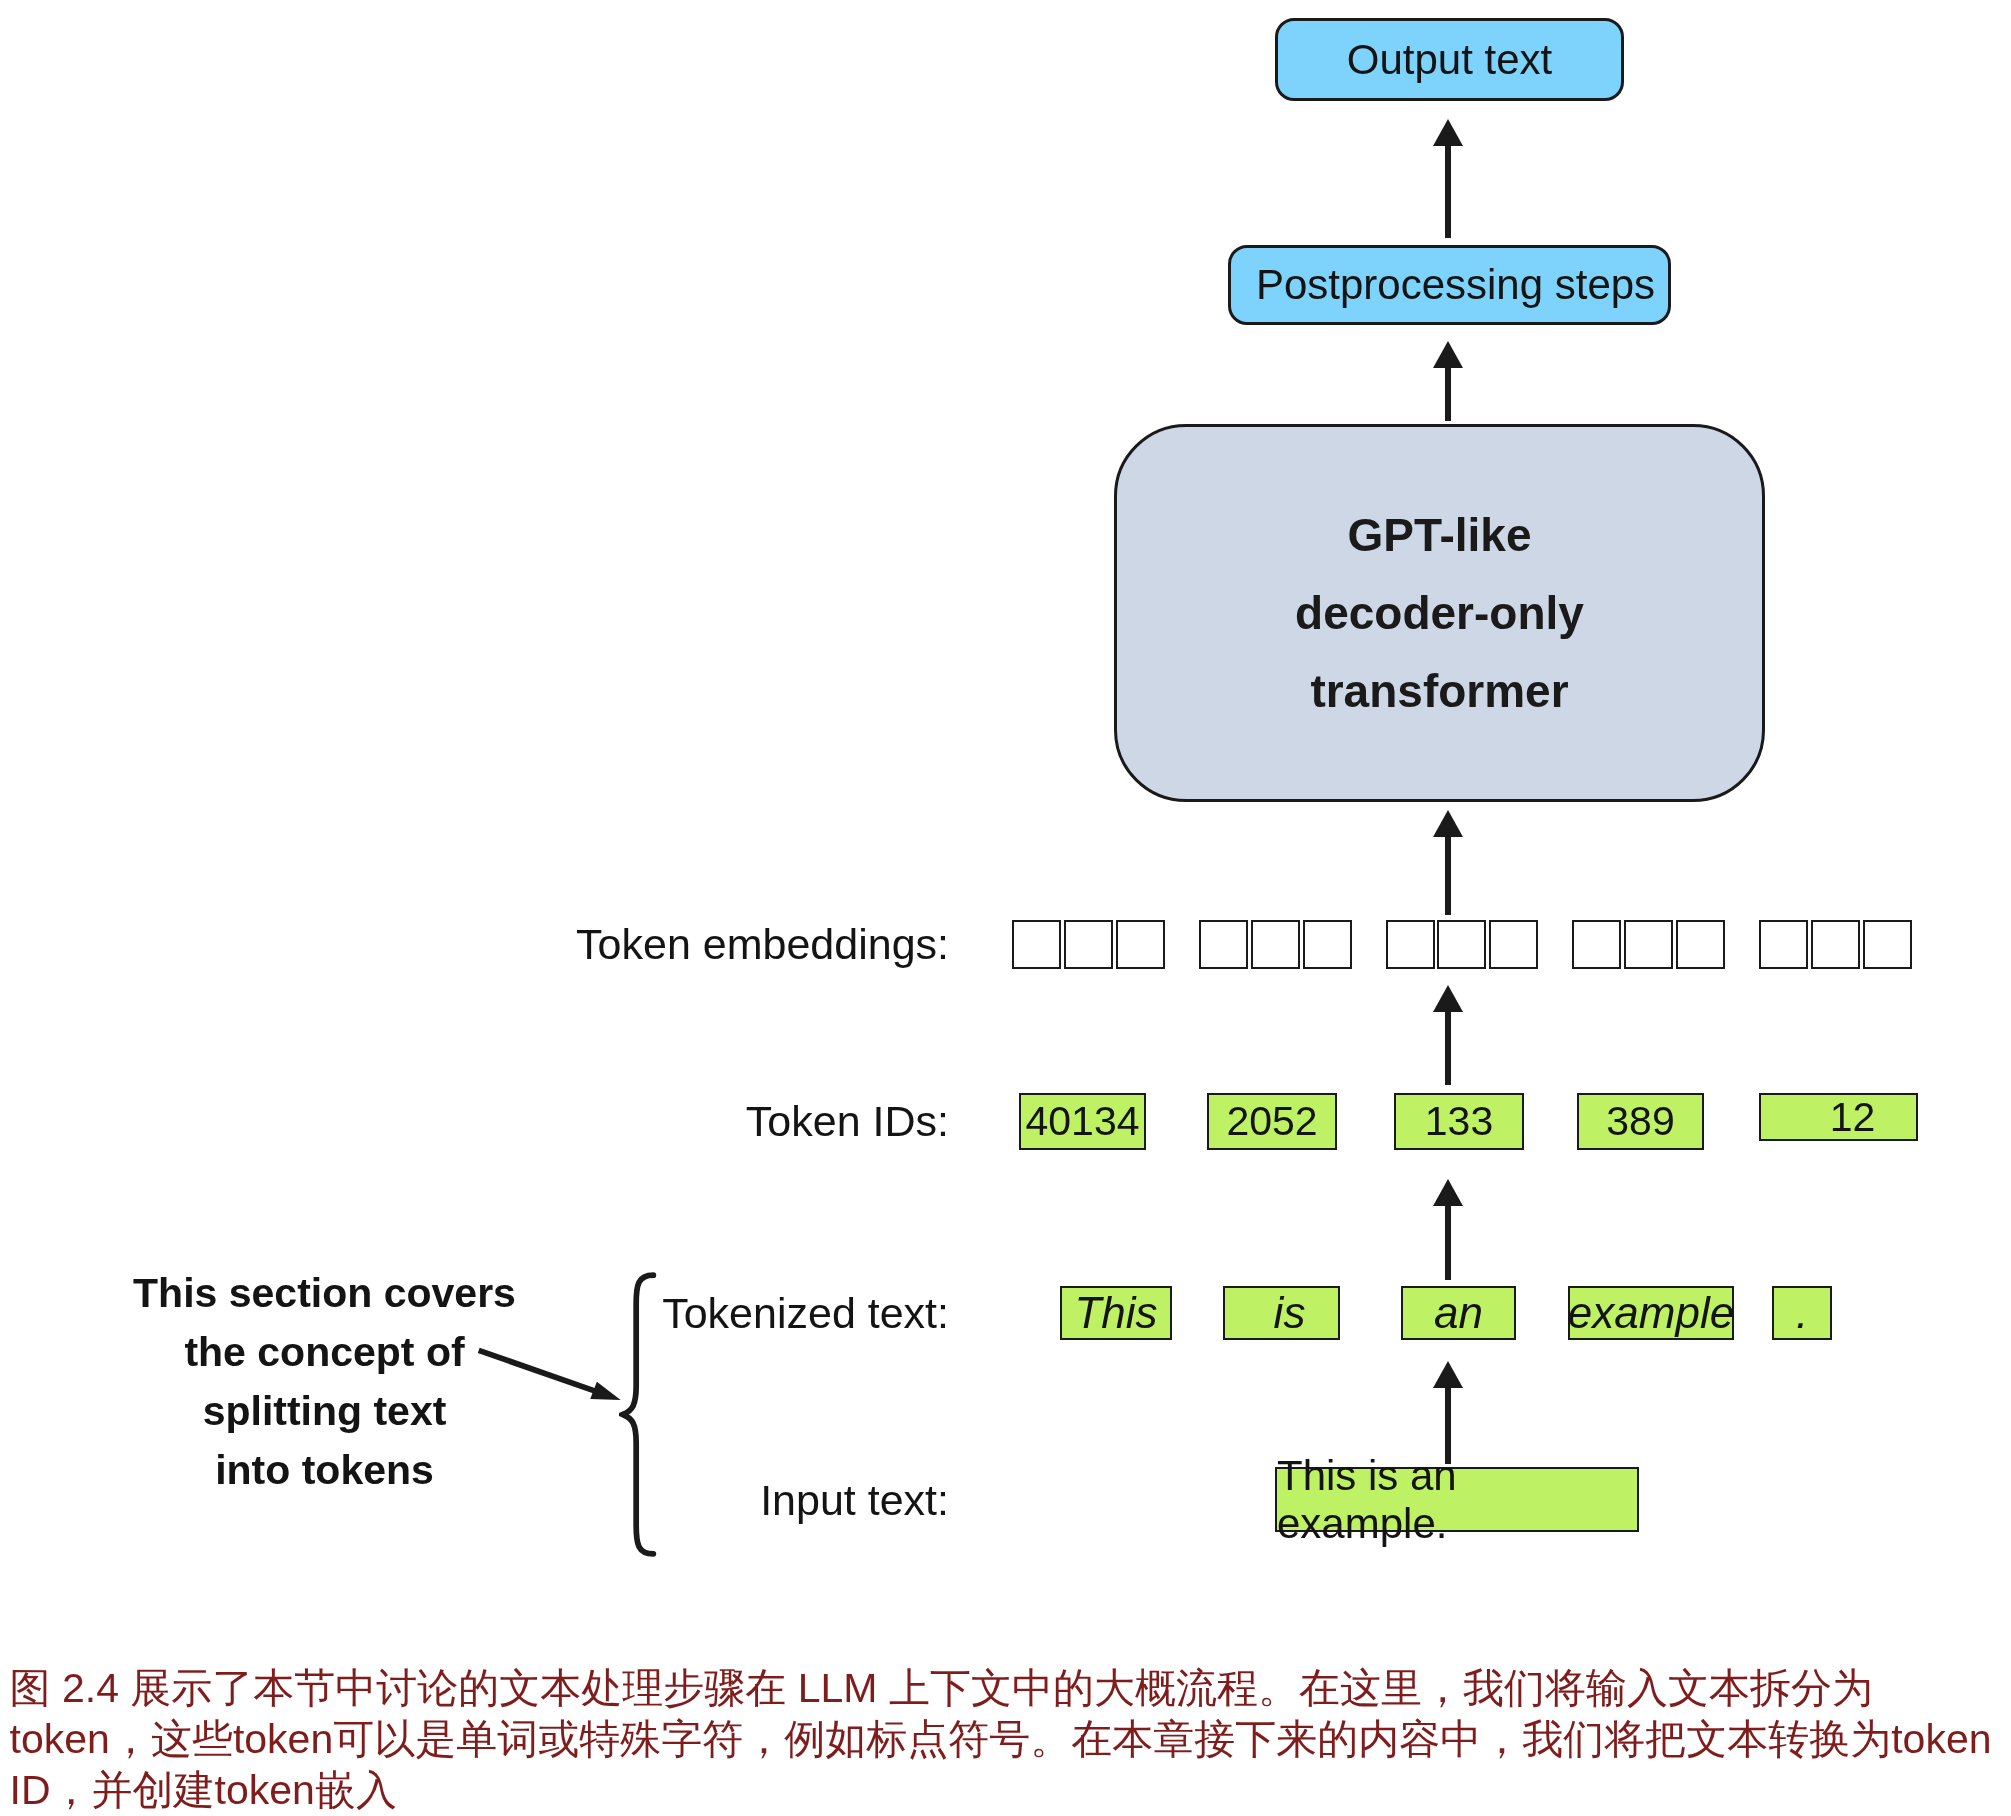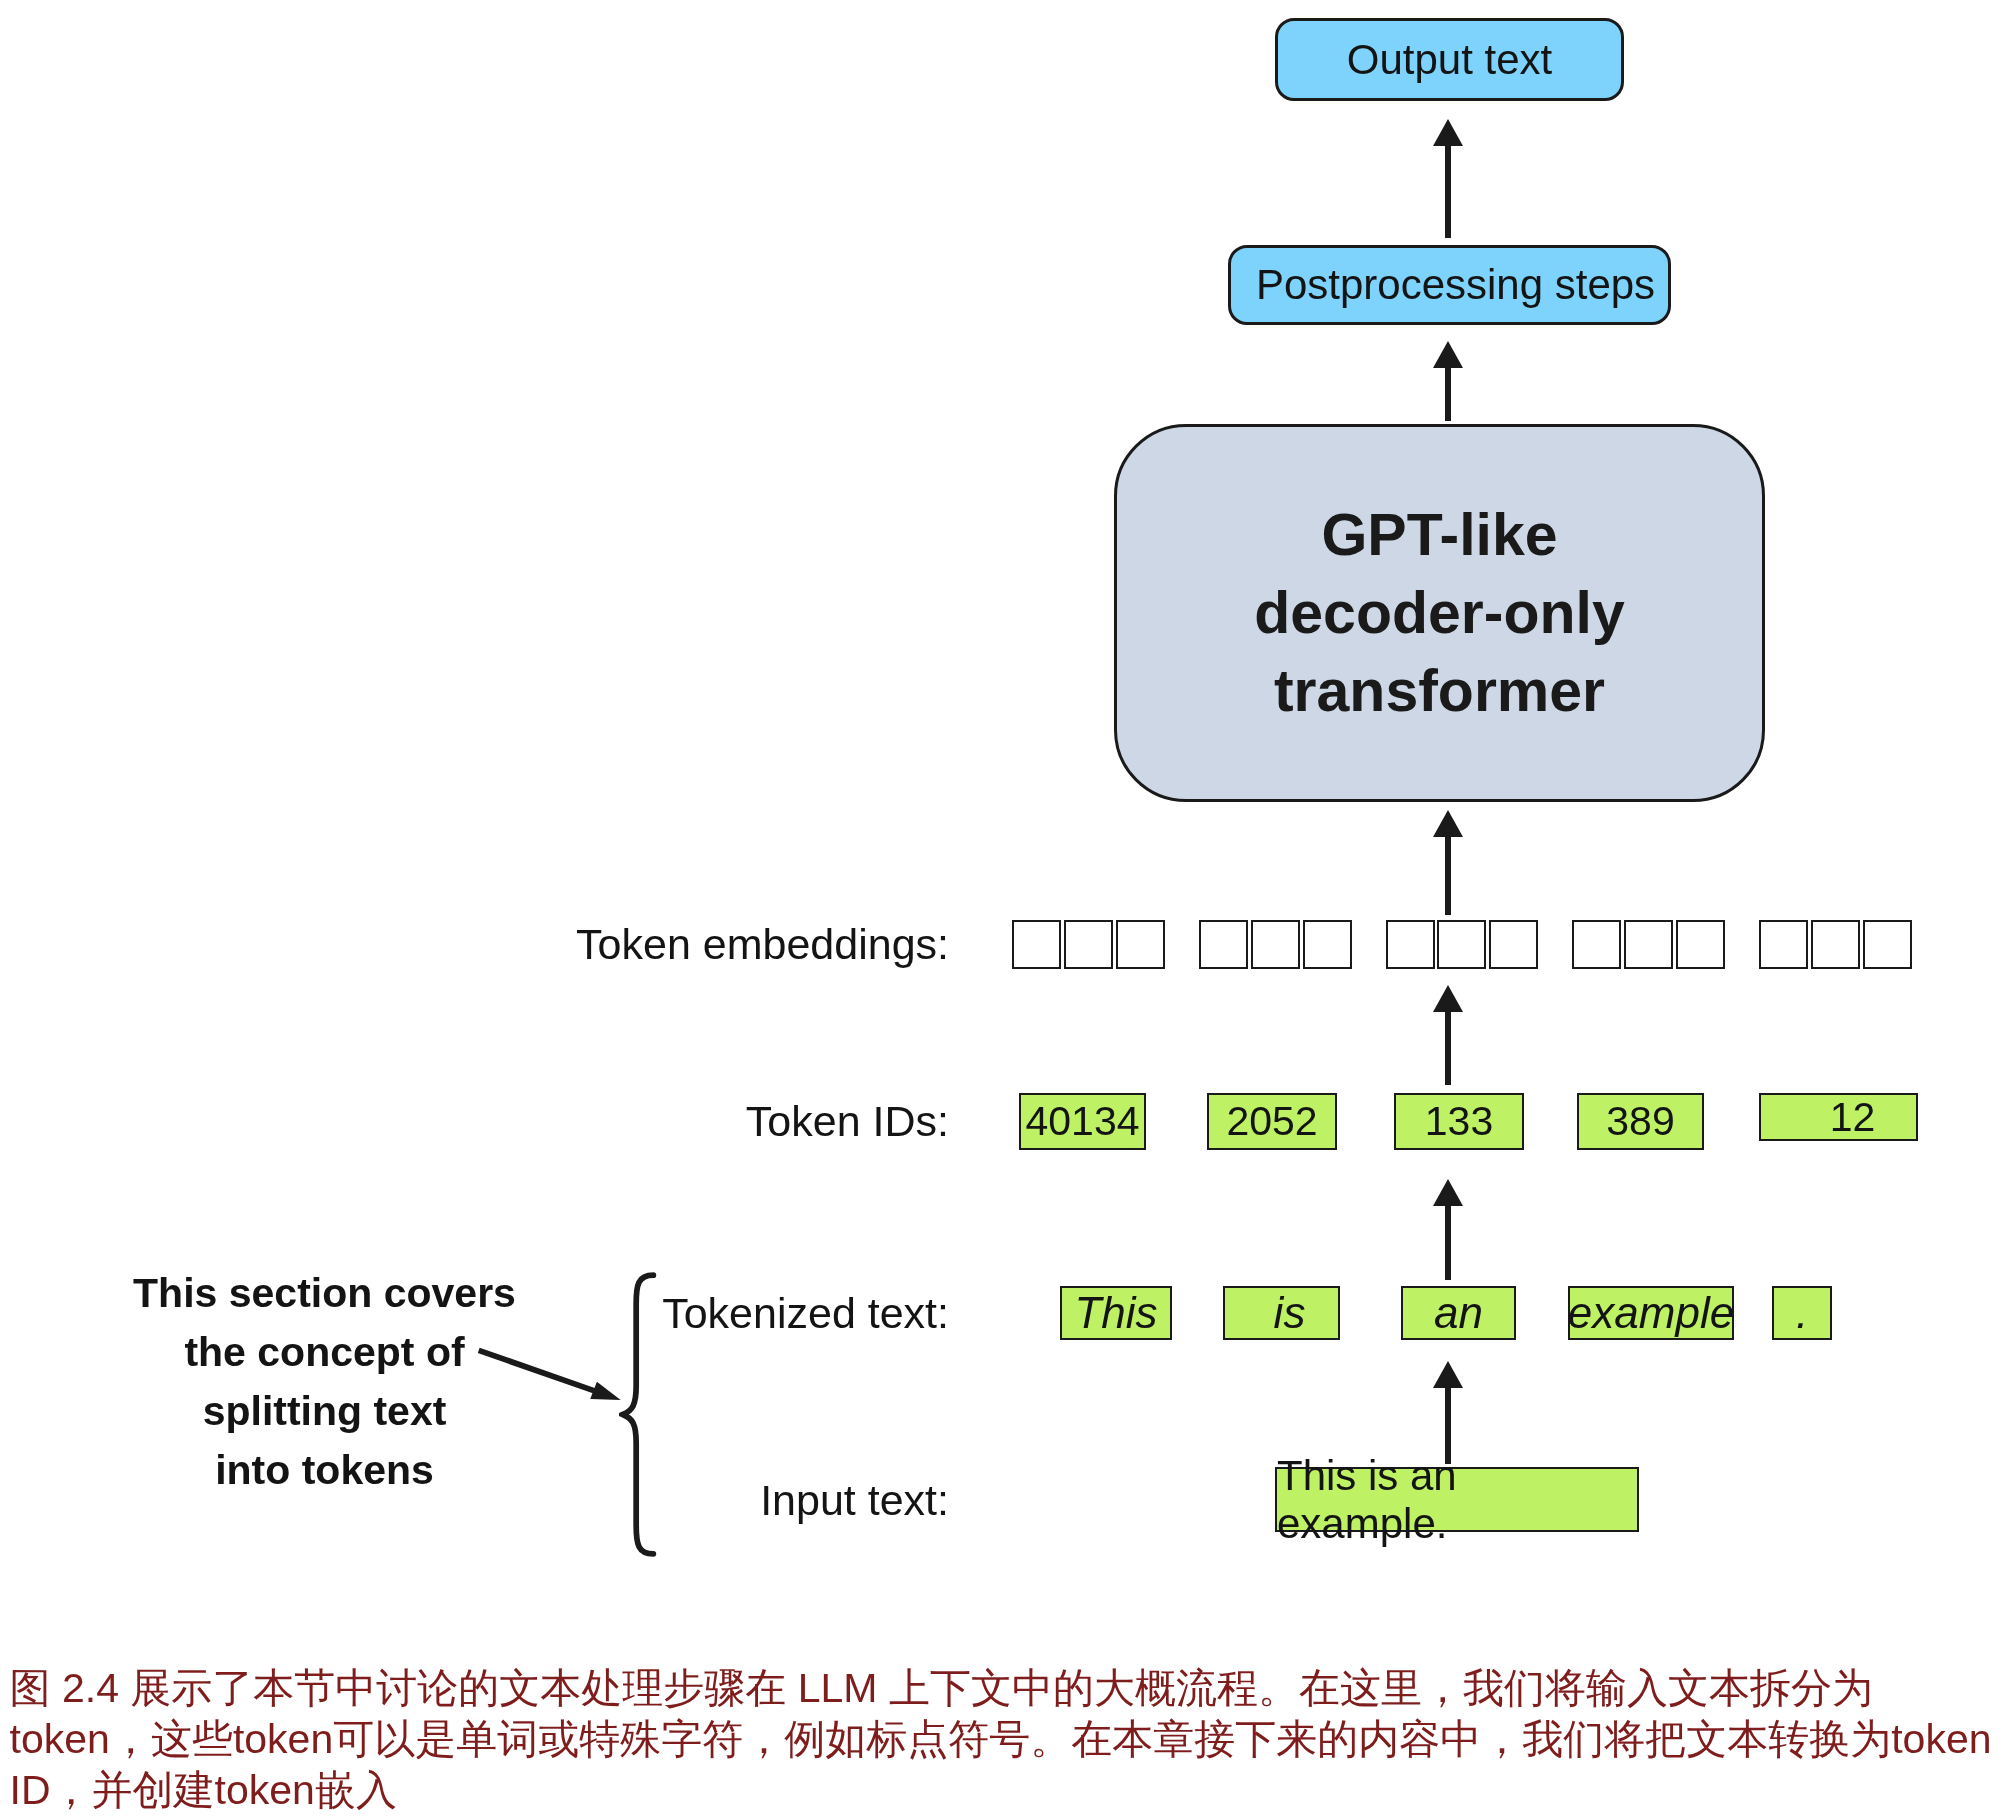--- a/index.html
+++ b/index.html
@@ -22,21 +22,21 @@
     display:flex; align-items:center; justify-content:center;
     font-size:42px;
   }
 
   .transformer {
     position:absolute;
     border:3.8px solid #1a1a1a;
     border-radius:72px;
     background:#cdd7e5;
     display:flex; flex-direction:column; align-items:center; justify-content:center;
-    font-weight:bold; font-size:59px; line-height:78px;
+    font-weight:bold; font-size:46px; line-height:78px;
     color:#1a1a1a;
   }
 
   
   .arrow-up { position:absolute; width:34px; }
   .arrow-up .shaft {
     position:absolute; top:19px; bottom:0; left:50%;
     width:5.7px; margin-left:-2.9px; background:#1a1a1a;
   }
   .arrow-up .head {

